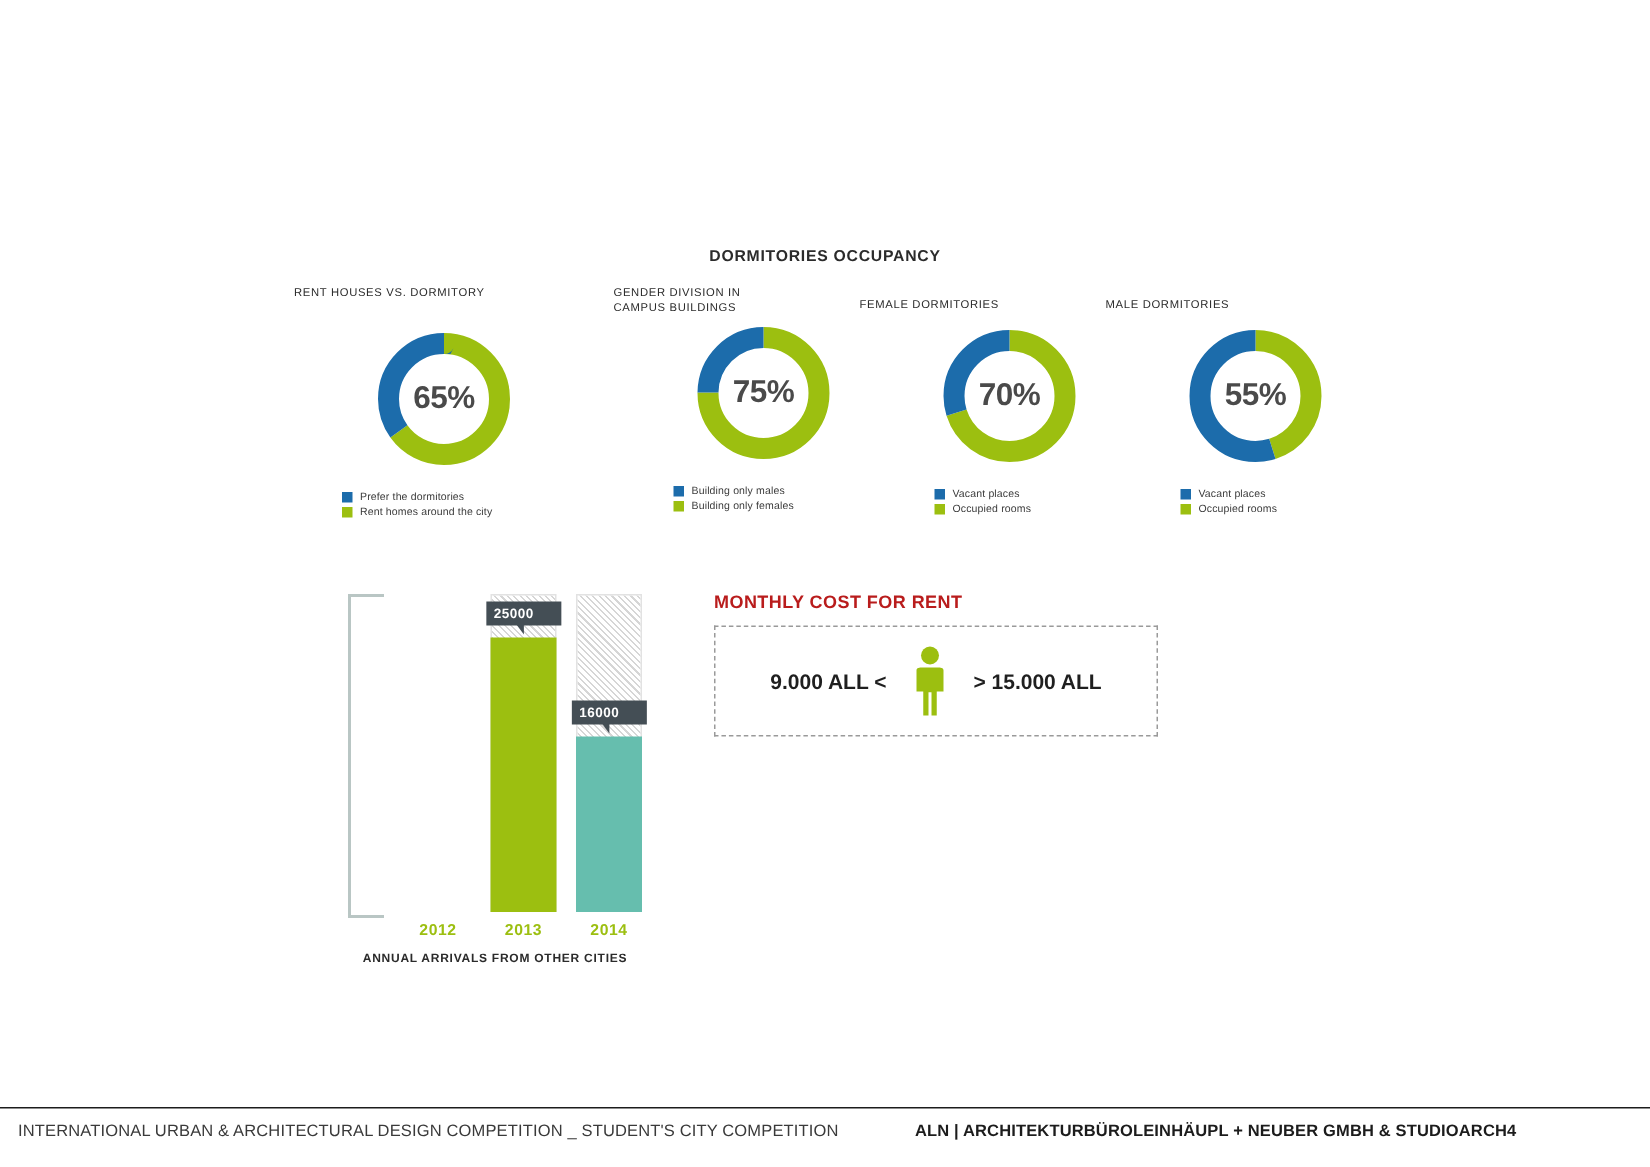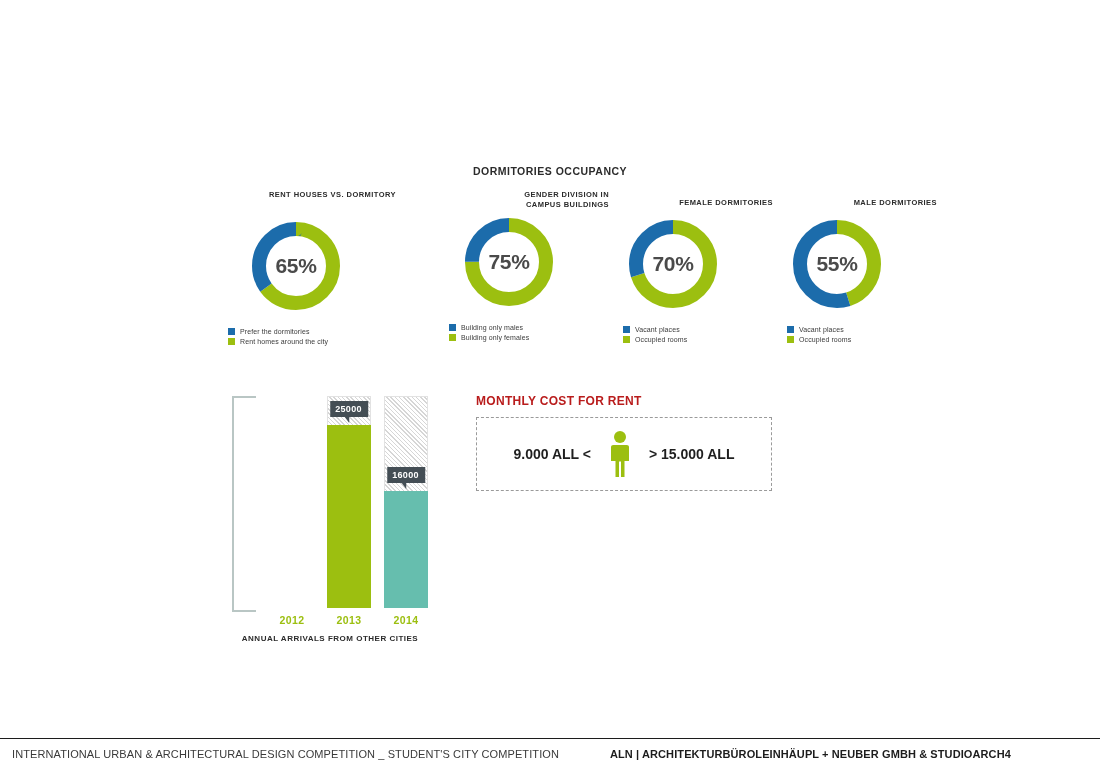--- a/index.html
+++ b/index.html
@@ -28,23 +28,23 @@
     letter-spacing: 0.5px;
     color: #2b2b2b;
   }
 
   
   .donut-group {
     position: absolute;
     width: 200px;
   }
   .donut-caption {
-    text-align: right;
+    text-align: left;
     font-size: 7.5px;
-    font-weight: bold;
+    font-weight: normal;
     letter-spacing: 0.45px;
     color: #2b2b2b;
     line-height: 1.35;
     height: 22px;
   }
   .donut-wrap {
     position: relative;
     width: 96px;
     height: 96px;
     margin: 6px auto 0 auto;
@@ -139,21 +139,21 @@
     width: 100%;
   }
   .bar-tip {
     position: absolute;
     left: 50%;
     transform: translateX(-50%);
     background: #444e55;
     color: #ffffff;
     font-size: 9px;
     font-weight: bold;
-    padding: 3px 6px 3px 5px;
+    padding: 3px 18px 3px 5px;
     white-space: nowrap;
     letter-spacing: 0.3px;
   }
   .bar-tip::after {
     content: "";
     position: absolute;
     left: 50%;
     margin-left: -6px;
     bottom: -6px;
     width: 0;

